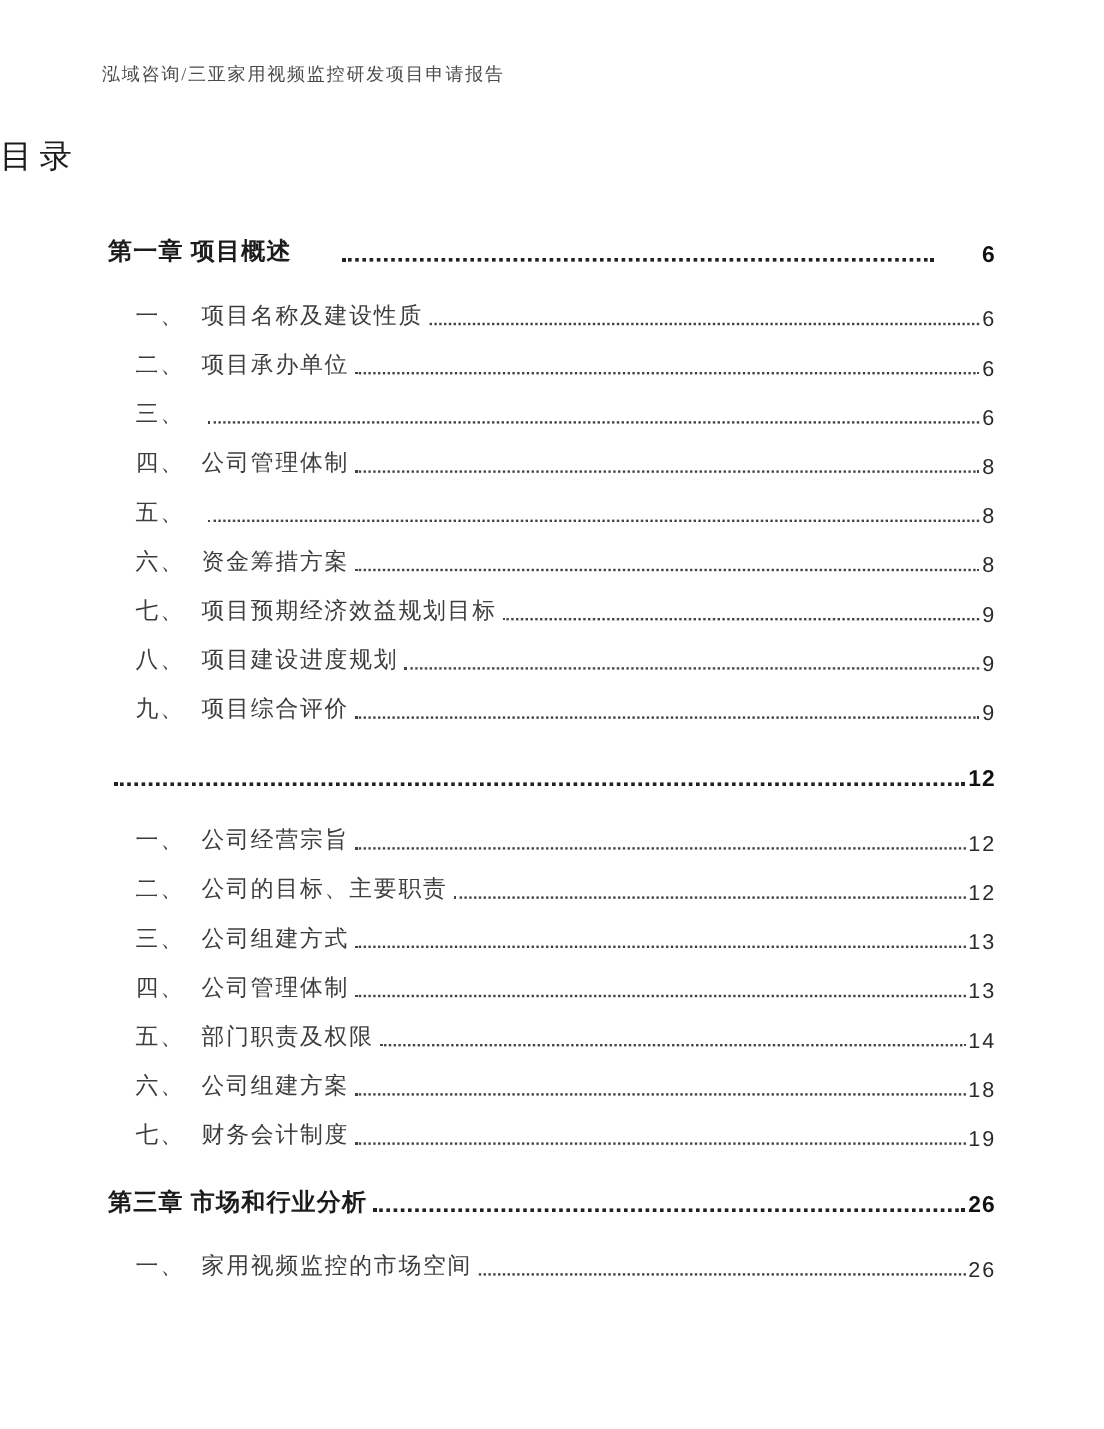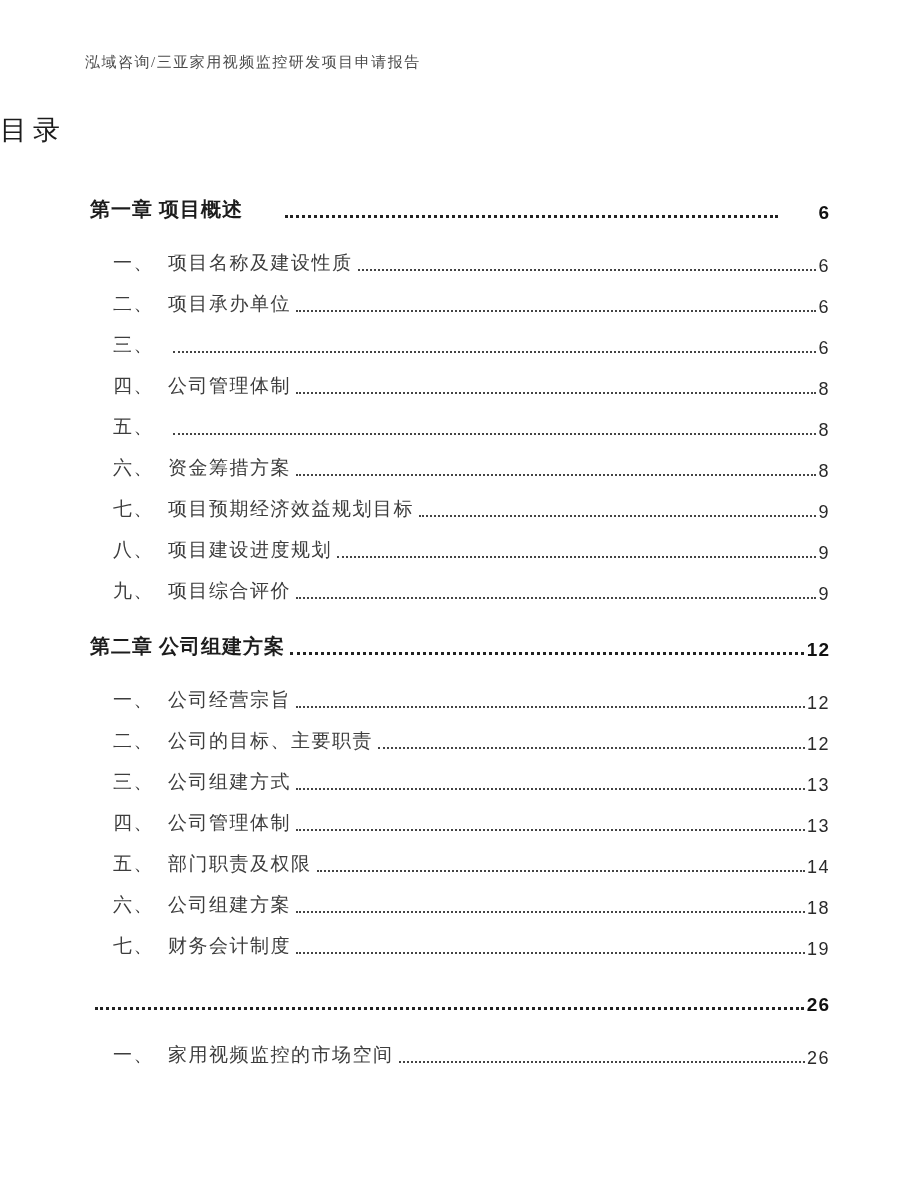--- a/index.html
+++ b/index.html
@@ -141,21 +141,20 @@
           <span class="pagenum">9</span>
         </div>
         <div class="item-row">
           <span class="item-num">九、</span>
           <span class="item-label">项目综合评价</span>
           <span class="leader"></span>
           <span class="pagenum">9</span>
         </div>
       </div>
       <div class="chapter-row">
-        <span class="ch-label">第二章 公司组建方案</span>
         <span class="leader"></span>
         <span class="pagenum">12</span>
       </div>
       <div class="items">
         <div class="item-row">
           <span class="item-num">一、</span>
           <span class="item-label">公司经营宗旨</span>
           <span class="leader"></span>
           <span class="pagenum">12</span>
         </div>
@@ -190,20 +189,21 @@
           <span class="pagenum">18</span>
         </div>
         <div class="item-row">
           <span class="item-num">七、</span>
           <span class="item-label">财务会计制度</span>
           <span class="leader"></span>
           <span class="pagenum">19</span>
         </div>
       </div>
       <div class="chapter-row">
+        <span class="ch-label">第三章 市场和行业分析</span>
         <span class="leader"></span>
         <span class="pagenum">26</span>
       </div>
       <div class="items">
         <div class="item-row">
           <span class="item-num">一、</span>
           <span class="item-label">家用视频监控的市场空间</span>
           <span class="leader"></span>
           <span class="pagenum">26</span>
         </div>

